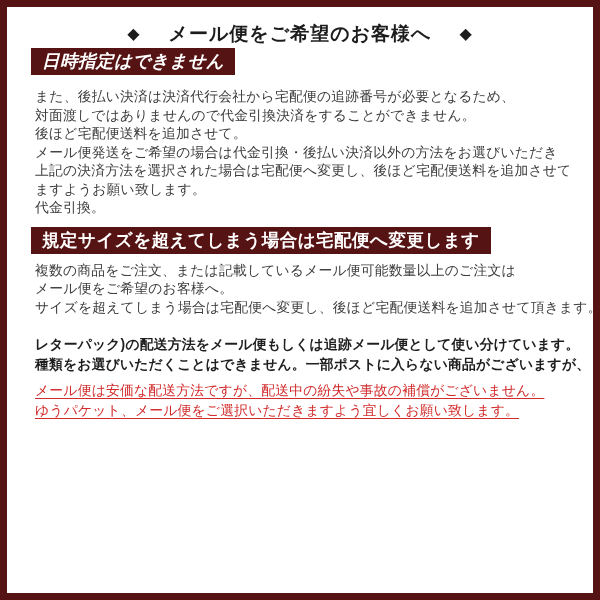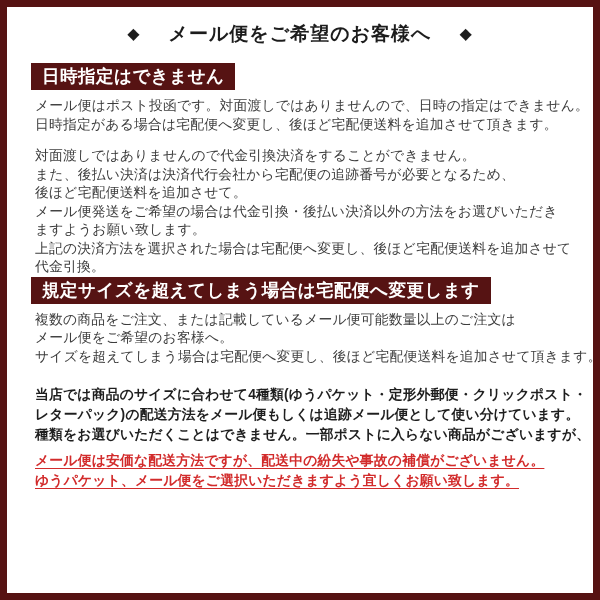--- a/index.html
+++ b/index.html
@@ -19,36 +19,36 @@
     gap: 28px;
     margin-top: 13px;
     font-size: 19px;
     font-weight: bold;
     color: #1c1c1c;
     letter-spacing: 1px;
     line-height: 27px;
   }
   .title .diamond { font-size: 16px; }
   .section { margin: 0 24px 0 24px; }
-  .section-1 { margin-top: 16px; }
+  .section-1 { margin-top: 1px; font-style: italic; }
   .section-2 { margin-top: 13px; }
-  .section-3 { }
+  .section-3 { margin-top: 9px; }
   .bar {
     display: inline-block;
     background: var(--maroon, #561313);
     color: var(--heading-text, #ffffff);
     font-weight: bold;
     font-size: 17.5px;
     line-height: 20px;
     padding: 3px 11px 4px 11px;
     letter-spacing: 0.5px;
   }
   .body-text { margin-top: 7px; padding-left: 4px; }
   .section-2 .body-text { margin-top: 8px; }
-  .section-3 .body-text { margin-top: 8px; font-family: Liberation Mono, monospace; }
+  .section-3 .body-text { margin-top: 8px; }
   .body-text p {
     margin: 0;
     font-size: 13.8px;
     line-height: 18.5px;
     color: var(--body-text, #3d3d3d);
     letter-spacing: 0.2px;
     white-space: nowrap;
   }
   .note { margin: 18px 24px 0 28px; }
   .note p {
@@ -58,68 +58,63 @@
     font-weight: bold;
     color: var(--note-text, #1e1e1e);
     letter-spacing: 0.2px;
     white-space: nowrap;
   }
   .warning { margin: 6px 24px 0 28px; }
   .warning p {
     margin: 0;
     font-size: 13.8px;
     line-height: 20px;
-    font-weight: bold;
+    font-weight: normal;
     color: var(--warning-red, #d22b2b);
     text-decoration: underline;
     text-underline-offset: 3px;
     letter-spacing: 0.2px;
     white-space: nowrap;
   }
 </style>
 </head>
 <body>
 
 <div class="title">
   <span class="diamond">◆</span>
   <span>メール便をご希望のお客様へ</span>
   <span class="diamond">◆</span>
 </div>
 
 <div class="section section-1">
   <div class="bar">日時指定はできません</div>
-  <div class="body-text">
-    <p>メール便はポスト投函です。対面渡しではありませんので、日時の指定はできません。</p>
-    <p>日時指定がある場合は宅配便へ変更し、後ほど宅配便送料を追加させて頂きます。</p>
-  </div>
 </div>
 
 <div class="section section-2">
   <div class="body-text">
+    <p>また、後払い決済は決済代行会社から宅配便の追跡番号が必要となるため、</p>
     <p>対面渡しではありませんので代金引換決済をすることができません。</p>
-    <p>また、後払い決済は決済代行会社から宅配便の追跡番号が必要となるため、</p>
     <p>後ほど宅配便送料を追加させて。</p>
     <p>メール便発送をご希望の場合は代金引換・後払い決済以外の方法をお選びいただき</p>
+    <p>上記の決済方法を選択された場合は宅配便へ変更し、後ほど宅配便送料を追加させて</p>
     <p>ますようお願い致します。</p>
-    <p>上記の決済方法を選択された場合は宅配便へ変更し、後ほど宅配便送料を追加させて</p>
     <p>代金引換。</p>
   </div>
 </div>
 
 <div class="section section-3">
   <div class="bar">規定サイズを超えてしまう場合は宅配便へ変更します</div>
   <div class="body-text">
     <p>複数の商品をご注文、または記載しているメール便可能数量以上のご注文は</p>
     <p>メール便をご希望のお客様へ。</p>
     <p>サイズを超えてしまう場合は宅配便へ変更し、後ほど宅配便送料を追加させて頂きます。</p>
   </div>
 </div>
 
 <div class="note">
-  <p>当店では商品のサイズに合わせて4種類(ゆうパケット・定形外郵便・クリックポスト・</p>
   <p>レターパック)の配送方法をメール便もしくは追跡メール便として使い分けています。</p>
   <p>種類をお選びいただくことはできません。一部ポストに入らない商品がございますが、</p>
 </div>
 
 <div class="warning">
   <p>メール便は安価な配送方法ですが、配送中の紛失や事故の補償がございません。</p>
   <p>ゆうパケット、メール便をご選択いただきますよう宜しくお願い致します。</p>
 </div>
 
 </body></html>

